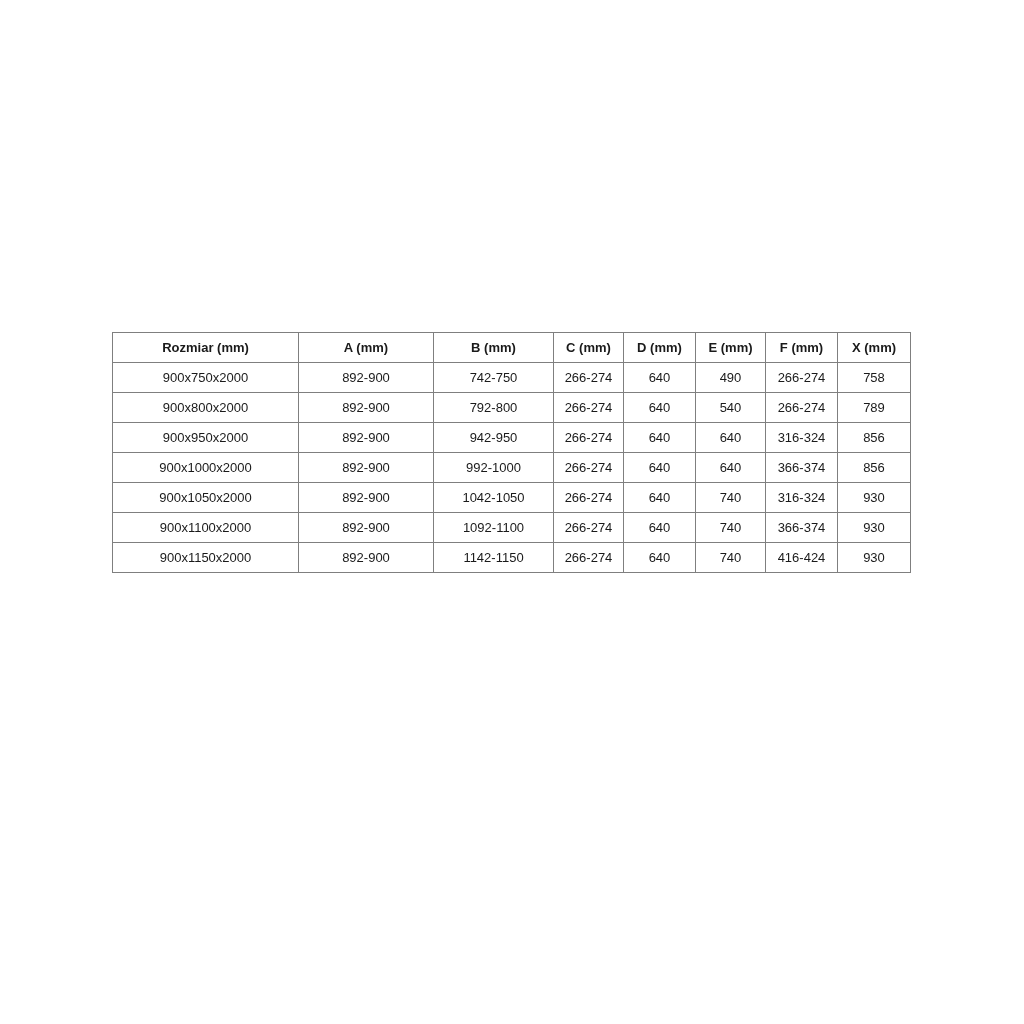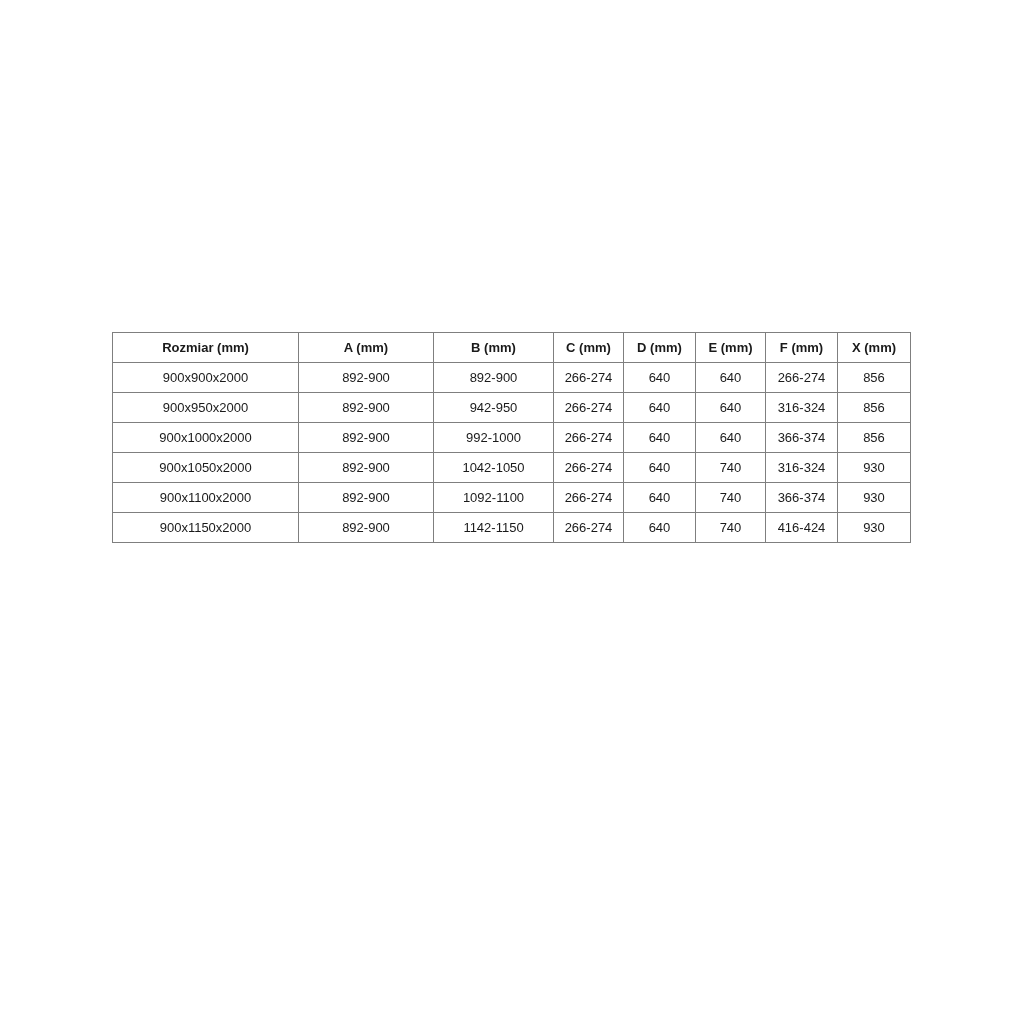--- a/index.html
+++ b/index.html
@@ -69,28 +69,38 @@
             <th>B (mm)</th>
             <th>C (mm)</th>
             <th>D (mm)</th>
             <th>E (mm)</th>
             <th>F (mm)</th>
             <th>X (mm)</th>
           </tr>
       </thead>
       <tbody>
           <tr>
-            <td>900x900x2000</td>
+            <td>900x750x2000</td>
             <td>892-900</td>
-            <td>892-900</td>
+            <td>742-750</td>
             <td>266-274</td>
             <td>640</td>
+            <td>490</td>
+            <td>266-274</td>
+            <td>758</td>
+          </tr>
+          <tr>
+            <td>900x800x2000</td>
+            <td>892-900</td>
+            <td>792-800</td>
+            <td>266-274</td>
             <td>640</td>
+            <td>540</td>
             <td>266-274</td>
-            <td>856</td>
+            <td>789</td>
           </tr>
           <tr>
             <td>900x950x2000</td>
             <td>892-900</td>
             <td>942-950</td>
             <td>266-274</td>
             <td>640</td>
             <td>640</td>
             <td>316-324</td>
             <td>856</td>

